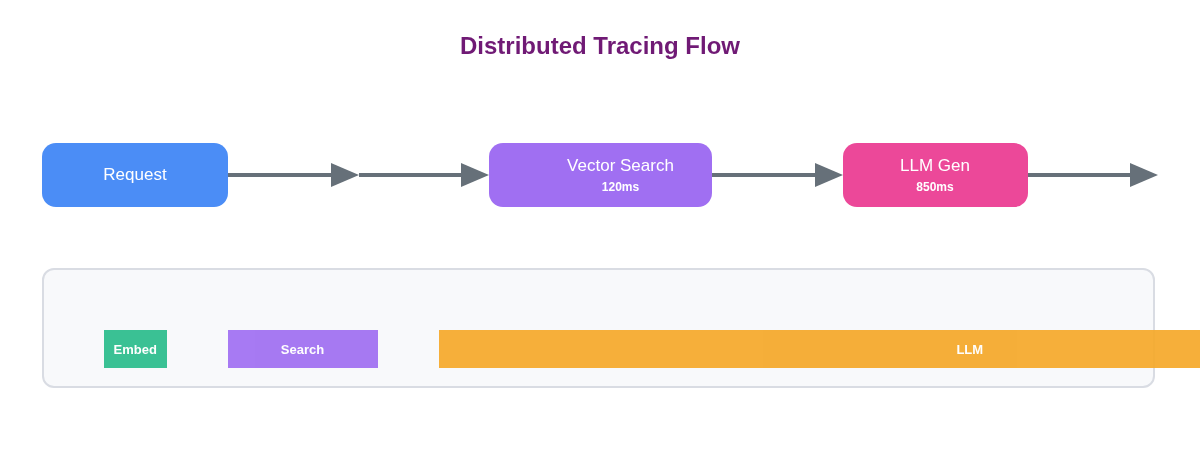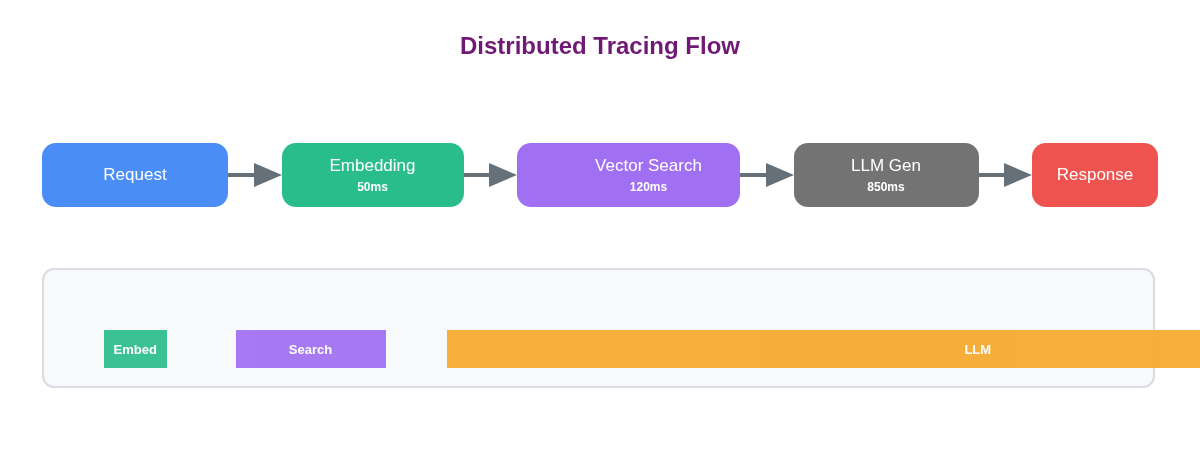--- a/index.html
+++ b/index.html
@@ -120,61 +120,54 @@
 
   <div class="node node-w1" style="background-color: rgb(75, 141, 246);">
     <span class="node-label">Request</span>
   </div>
 
   <div class="arrow">
     <div class="arrow-line"></div>
     <div class="arrow-head"></div>
   </div>
 
-  <div class="node node-w2" style="background-color: rgb(42, 189, 140);">
-    <span class="node-label">Embedding</span>
-    <span class="node-duration">50ms</span>
-  </div>
 
   <div class="arrow">
     <div class="arrow-line"></div>
     <div class="arrow-head"></div>
   </div>
 
   <div class="node node-w3" style="background-color: rgb(160, 111, 242);">
     <span class="node-label">Vector Search</span>
     <span class="node-duration">120ms</span>
   </div>
 
   <div class="arrow">
     <div class="arrow-line"></div>
     <div class="arrow-head"></div>
   </div>
 
-  <div class="node node-w4" style="background-color: #737373;">
+  <div class="node node-w4" style="background-color: #ec4899;">
     <span class="node-label">LLM Gen</span>
     <span class="node-duration">850ms</span>
   </div>
 
   <div class="arrow">
     <div class="arrow-line"></div>
     <div class="arrow-head"></div>
   </div>
 
-  <div class="node node-w5" style="background-color: rgb(239, 83, 80);">
-    <span class="node-label">Response</span>
-  </div>
 
 </div>
 
 <div class="panel">
   <div class="bars">
     <div class="bar" style="background-color: rgb(42, 189, 140); width: 62.5px;">
       <span>Embed</span>
     </div>
-    <div class="bar" style="background-color: rgb(160, 111, 242); width: 150px; margin-left: 8px;">
+    <div class="bar" style="background-color: rgb(160, 111, 242); width: 150px;">
       <span>Search</span>
     </div>
     <div class="bar" style="background-color: rgb(245, 168, 41); width: 1062.5px;">
       <span>LLM</span>
     </div>
   </div>
 </div>
 
 </body></html>

